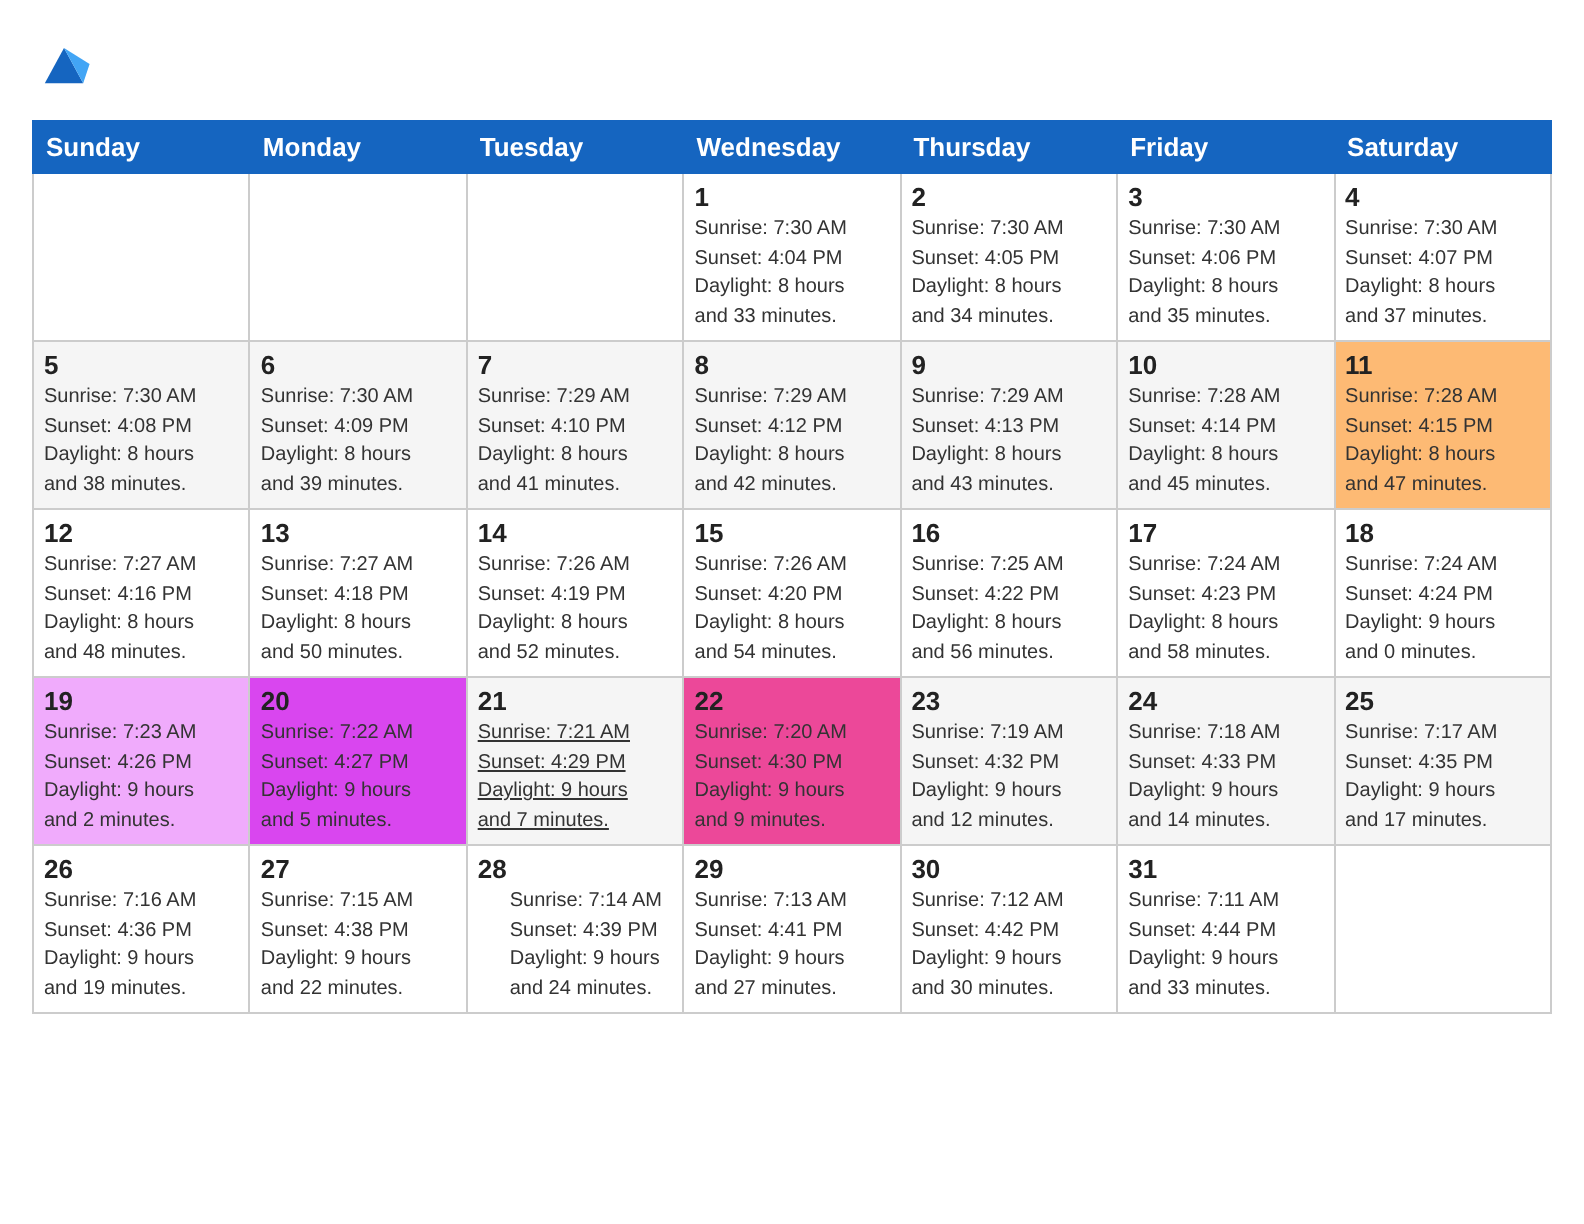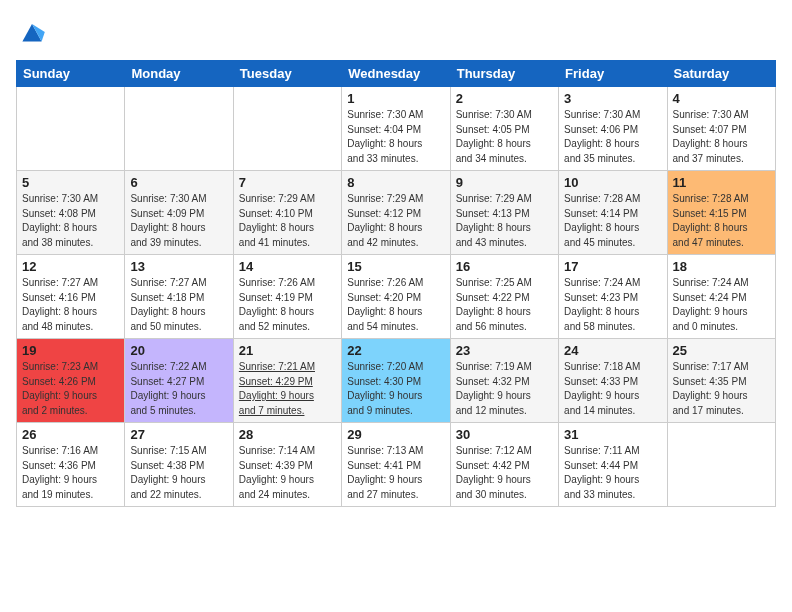--- a/index.html
+++ b/index.html
@@ -257,42 +257,42 @@
         </td>
         <td>
           <span class="day-number">18</span>
           <div class="day-info" style="white-space: pre-line;">Sunrise: 7:24 AM
 Sunset: 4:24 PM
 Daylight: 9 hours
 and 0 minutes.</div>
         </td>
       </tr>
       <tr>
-        <td style="background: #ef4444;">
+        <td style="background: #f0abfc;">
           <span class="day-number">19</span>
           <div class="day-info" style="white-space: pre-line;">Sunrise: 7:23 AM
 Sunset: 4:26 PM
 Daylight: 9 hours
 and 2 minutes.</div>
         </td>
-        <td style="background: #c4b5fd; margin-left: 40px;">
+        <td style="background: #d946ef; margin-left: 40px;">
           <span class="day-number">20</span>
           <div class="day-info" style="white-space: pre-line;">Sunrise: 7:22 AM
 Sunset: 4:27 PM
 Daylight: 9 hours
 and 5 minutes.</div>
         </td>
         <td style="background: rgb(245, 245, 245);">
           <span class="day-number">21</span>
           <div class="day-info" style="white-space: pre-line; text-decoration: underline;">Sunrise: 7:21 AM
 Sunset: 4:29 PM
 Daylight: 9 hours
 and 7 minutes.</div>
         </td>
-        <td style="background: #7dd3fc;">
+        <td style="background: #ec4899;">
           <span class="day-number">22</span>
           <div class="day-info" style="white-space: pre-line;">Sunrise: 7:20 AM
 Sunset: 4:30 PM
 Daylight: 9 hours
 and 9 minutes.</div>
         </td>
         <td style="background: rgb(245, 245, 245);">
           <span class="day-number">23</span>
           <div class="day-info" style="white-space: pre-line;">Sunrise: 7:19 AM
 Sunset: 4:32 PM
@@ -324,21 +324,21 @@
         </td>
         <td>
           <span class="day-number">27</span>
           <div class="day-info" style="white-space: pre-line;">Sunrise: 7:15 AM
 Sunset: 4:38 PM
 Daylight: 9 hours
 and 22 minutes.</div>
         </td>
         <td>
           <span class="day-number">28</span>
-          <div class="day-info" style="white-space: pre-line;">Sunrise: 7:14 AM
+          <div class="day-info" style="white-space: pre-line; margin-left: 16px;">Sunrise: 7:14 AM
 Sunset: 4:39 PM
 Daylight: 9 hours
 and 24 minutes.</div>
         </td>
         <td>
           <span class="day-number">29</span>
           <div class="day-info" style="white-space: pre-line;">Sunrise: 7:13 AM
 Sunset: 4:41 PM
 Daylight: 9 hours
 and 27 minutes.</div>

